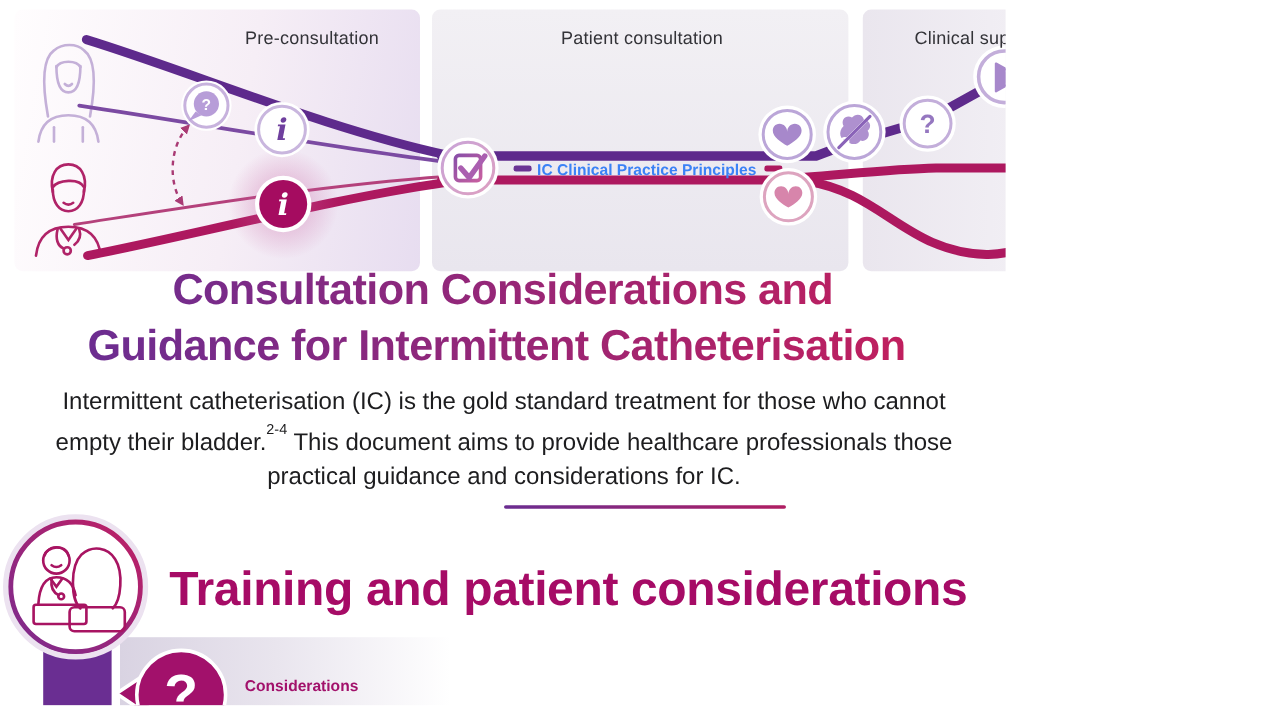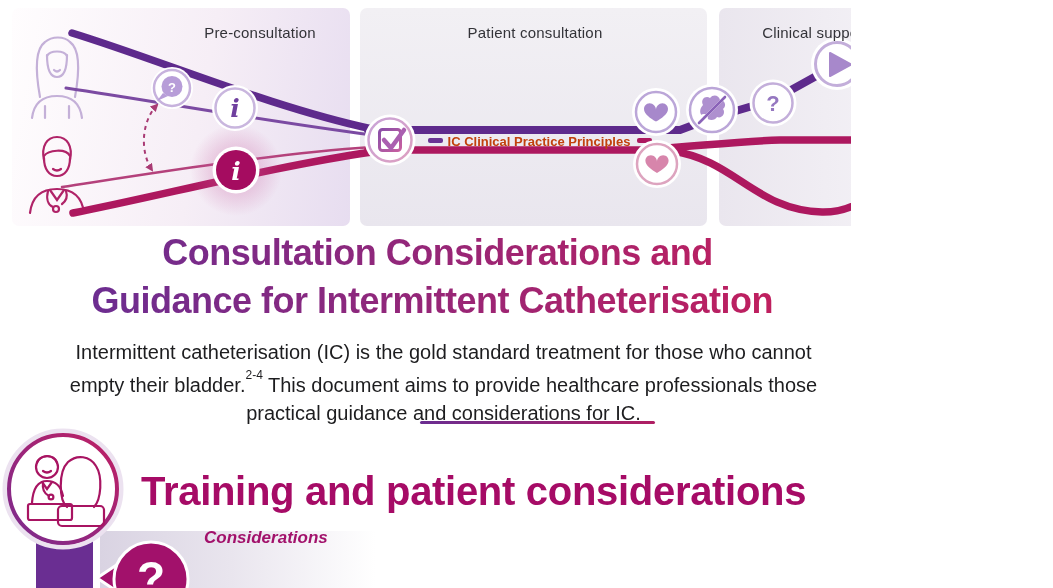--- a/index.html
+++ b/index.html
@@ -1,48 +1,48 @@
 <!DOCTYPE html>
 <html><head>
 <meta charset="utf-8">
 <style>
   html,body{margin:0;padding:0;background:#fff;}
   .page{position:relative;width:838px;height:588px;overflow:hidden;background:#fff;
-        font-family:"Liberation Sans",sans-serif;padding-left:13px;}
+        font-family:"Liberation Sans",sans-serif;}
   
   .panel{position:absolute;top:8px;height:218px;border-radius:7px;}
   .panel1{left:12px;width:338px;background:linear-gradient(100deg,#fffdfe 0%,#f6eef6 55%,#e7ddf0 100%);}
   .panel2{left:360px;width:347px;background:linear-gradient(180deg,#f2f0f4 0%,#e9e6ee 100%);}
   .panel3{left:719px;width:326px;background:linear-gradient(90deg,#eae6ee 0%,#f6f4f8 65%,#fdfdfe 100%);}
   .stage-label{position:absolute;top:24px;width:220px;text-align:center;font-size:15px;
         color:#333338;letter-spacing:.2px;z-index:4;}
   .stage1{left:150px;} .stage2{left:425px;} .stage3{left:705px;}
   .band-label{position:absolute;left:430px;top:134px;width:218px;text-align:center;
-        font-size:13px;font-weight:bold;color:#c2410c;z-index:4;}
+        font-size:13px;font-weight:bold;color:#3b82f6;z-index:4;}
   .gfx{position:absolute;left:0;top:0;z-index:3;pointer-events:none;}
   
-  .title{position:absolute;left:0;top:220px;width:100%;margin:12px;text-align:center;
+  .title{position:absolute;left:0;top:220px;width:100%;margin:0;text-align:center;
         font-size:36px;line-height:41px;font-weight:bold;letter-spacing:-.5px;z-index:4;
         background:linear-gradient(90deg,#6d2d90 10%,#c01f5e 90%);
         -webkit-background-clip:text;background-clip:text;color:transparent;}
   .title sup{font-size:.55em;position:relative;top:-.5em;}
   
-  .intro{position:absolute;left:0;top:320px;width:100%;margin:18px;text-align:center;
+  .intro{position:absolute;left:0;top:320px;width:100%;margin:1px;text-align:center;
         font-size:20px;line-height:28px;color:#1d1d1f;z-index:4;}
   .intro sup{font-size:.6em;position:relative;top:-.45em;font-weight:normal;}
   .divider{position:absolute;left:420px;top:421px;width:235px;height:3px;border-radius:2px;
         background:linear-gradient(90deg,#6a2d91,#b01e62);z-index:2;}
   
   .section-heading{position:absolute;left:141px;top:469px;margin:0;font-size:40px;
         font-weight:bold;letter-spacing:-.3px;color:#a60b66;z-index:4;}
   .purple-bar{position:absolute;left:36px;top:538px;width:57px;height:50px;background:#6a2e92;z-index:2;}
   .considerations-bar{position:absolute;left:100px;top:531px;width:290px;height:57px;z-index:2;
         background:linear-gradient(90deg,#d9d3e2 0%,#e9e5ee 45%,rgba(255,255,255,0) 95%);}
-  .considerations-label{position:absolute;left:204px;top:528px;font-size:17px;font-weight:bold;
-        color:#a2116b;z-index:4;font-style:italic;}
+  .considerations-label{position:absolute;left:204px;top:564px;font-size:13px;font-weight:bold;
+        color:#a2116b;z-index:4;}
 </style>
 </head>
 <body>
 
 <div class="page">
 
   <div class="panel panel1"></div>
   <div class="panel panel2"></div>
   <div class="panel panel3"></div>
 

